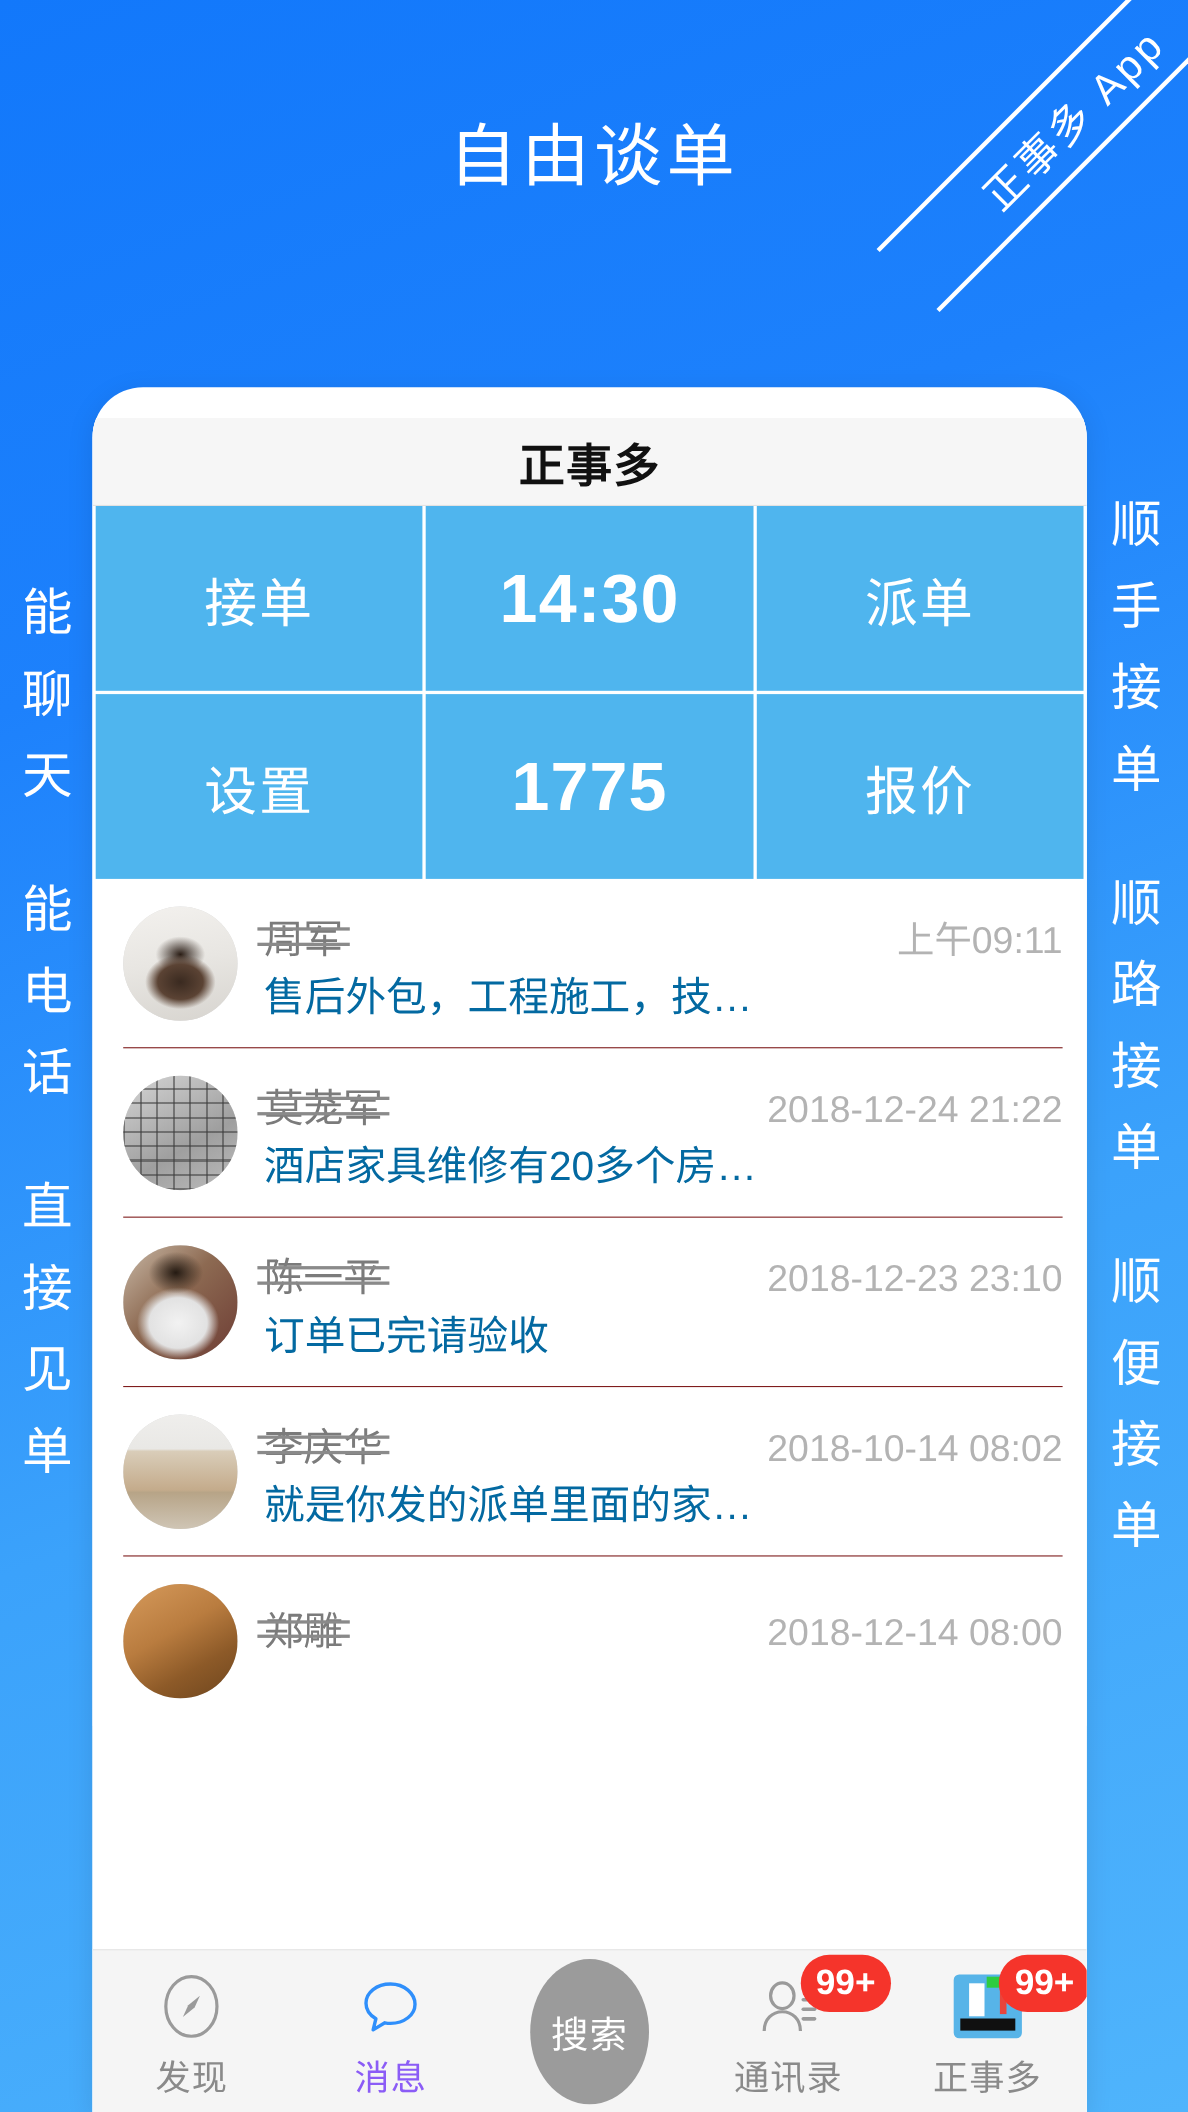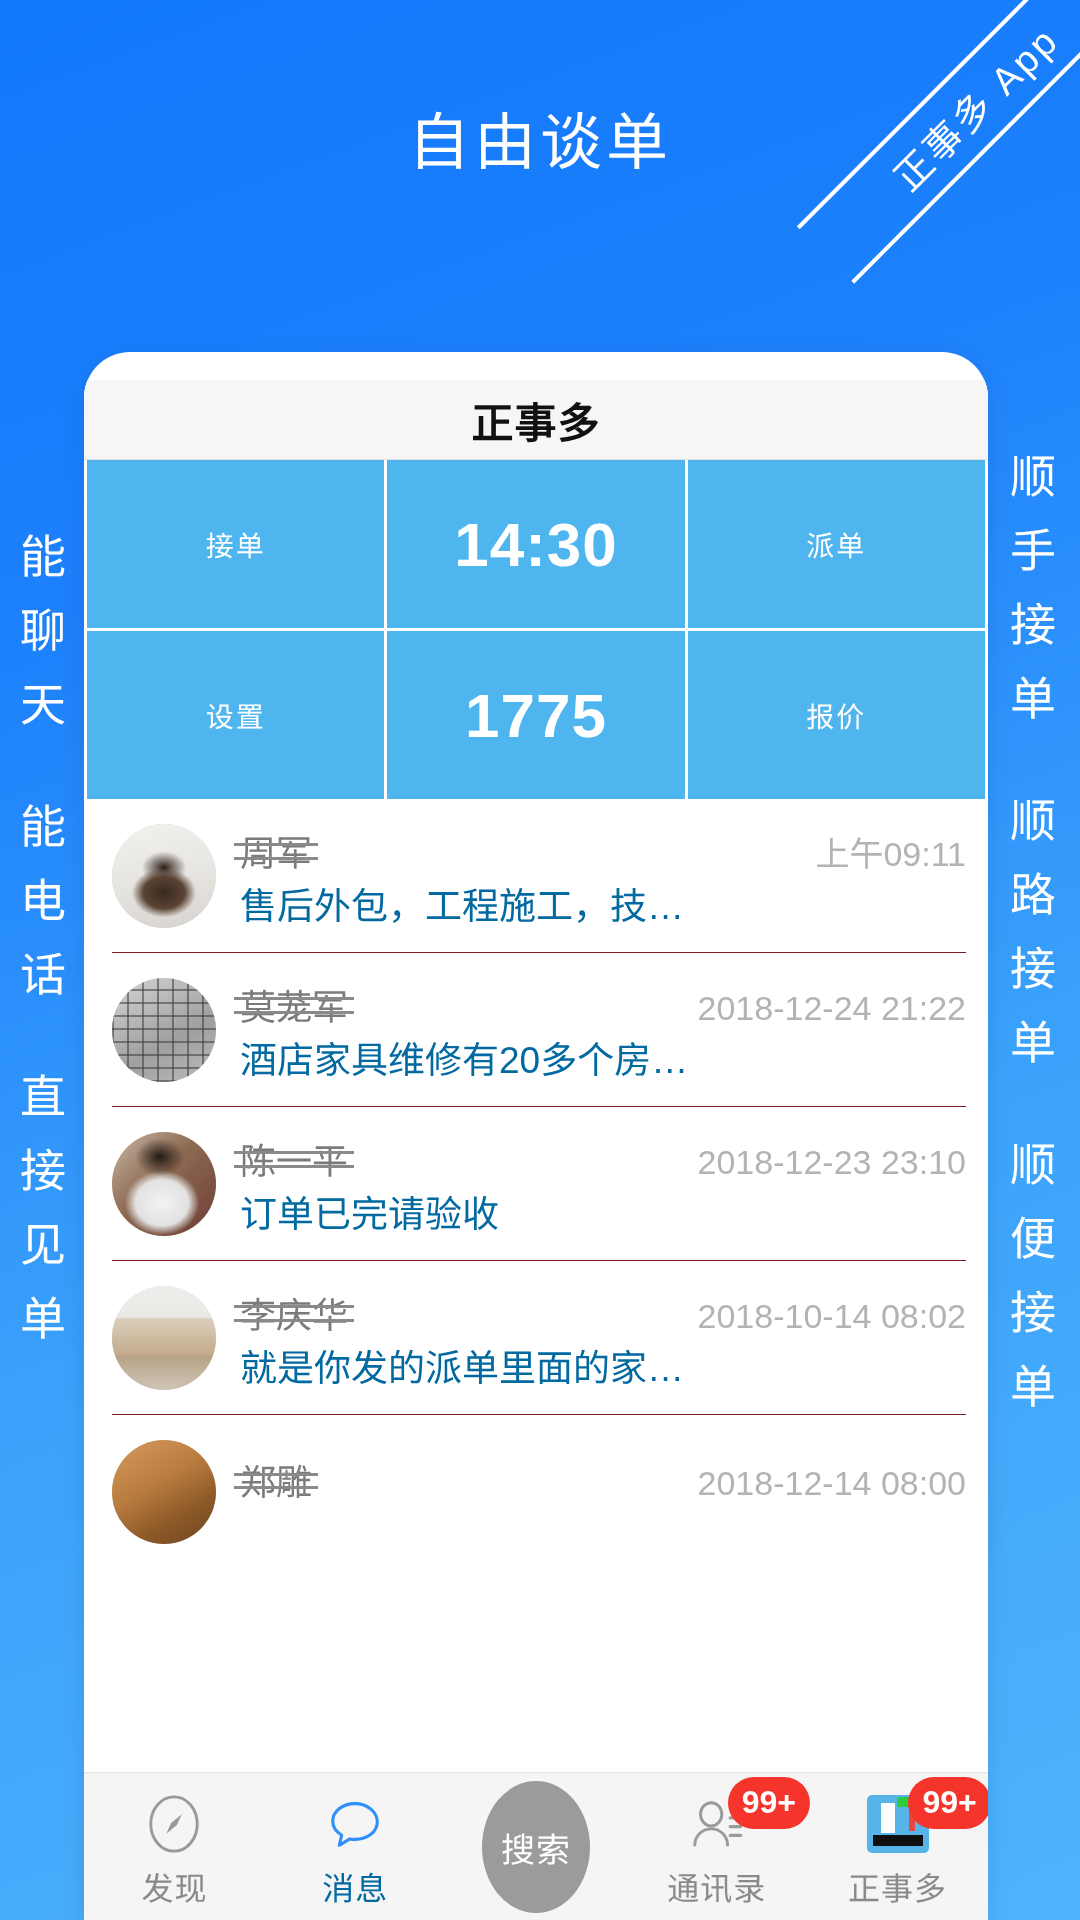--- a/index.html
+++ b/index.html
@@ -120,21 +120,21 @@
     gap: 3px;
     padding: 0 3px 0 3px;
   }
   .grid-cell {
     background: #4fb5ee;
     display: flex;
     align-items: center;
     justify-content: center;
     color: #ffffff;
   }
-  .grid-cell.label  { font-size: 28px; font-weight: 400; letter-spacing: 2px; }
+  .grid-cell.label  { font-size: 48px; font-weight: 400; letter-spacing: 2px; }
   .grid-cell.value  { font-size: 62px; font-weight: bold; letter-spacing: 1px; }
 
   
   #msg-list {
     background: #ffffff;
     padding: 0 0 0 0;
   }
   .msg-row {
     position: relative;
     height: 154px;
@@ -222,21 +222,21 @@
   .tab .tab-icon {
     width: 66px; height: 66px;
     display: flex; align-items: center; justify-content: center;
     margin-bottom: 6px;
   }
   .tab .tab-label {
     font-size: 32px;
     color: #8a8a8a;
     letter-spacing: 1px;
   }
-  .tab.active .tab-label { color: #0369a1; }
+  .tab.active .tab-label { color: #8b5cf6; }
 
   
   .search-ellipse {
     width: 108px; height: 132px;
     border-radius: 50%;
     background: #9b9b9b;
     display: flex; align-items: center; justify-content: center;
     color: #ffffff;
     font-size: 34px;
     letter-spacing: 1px;

